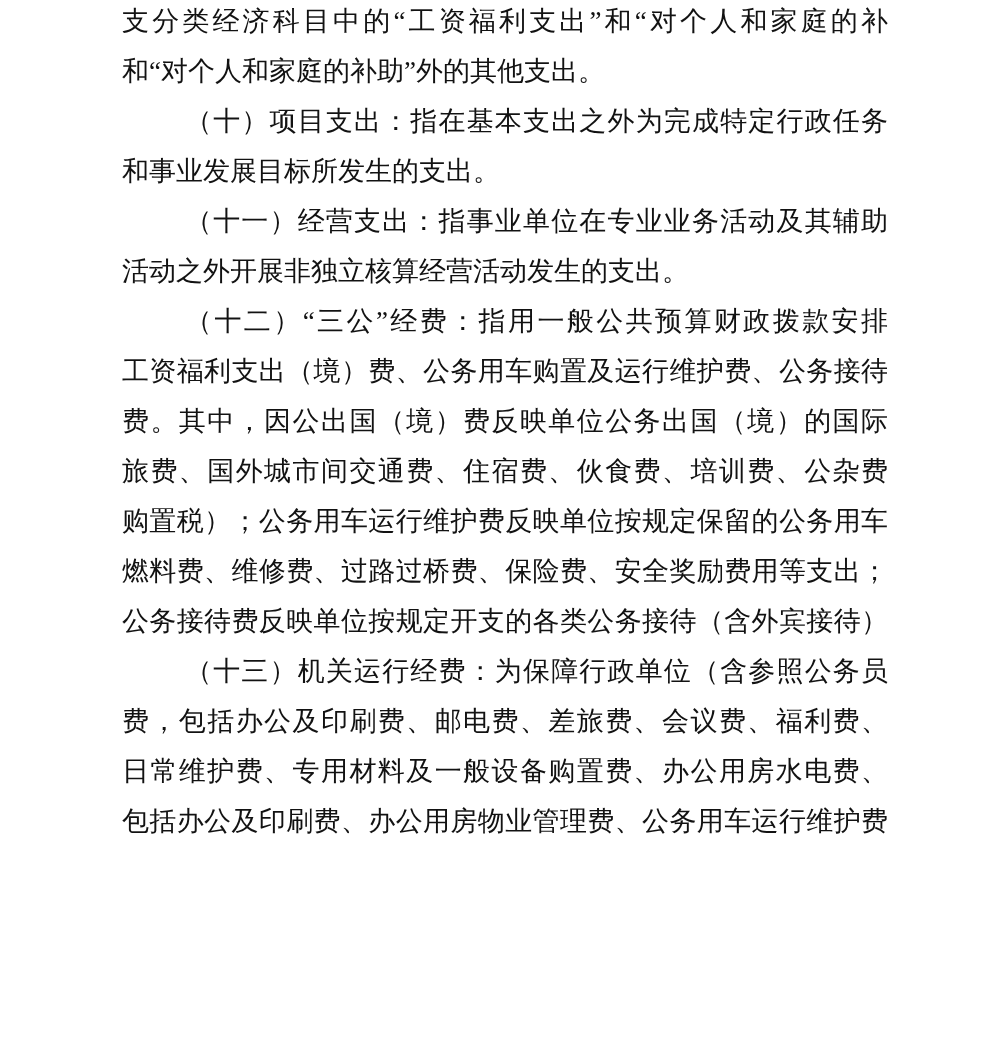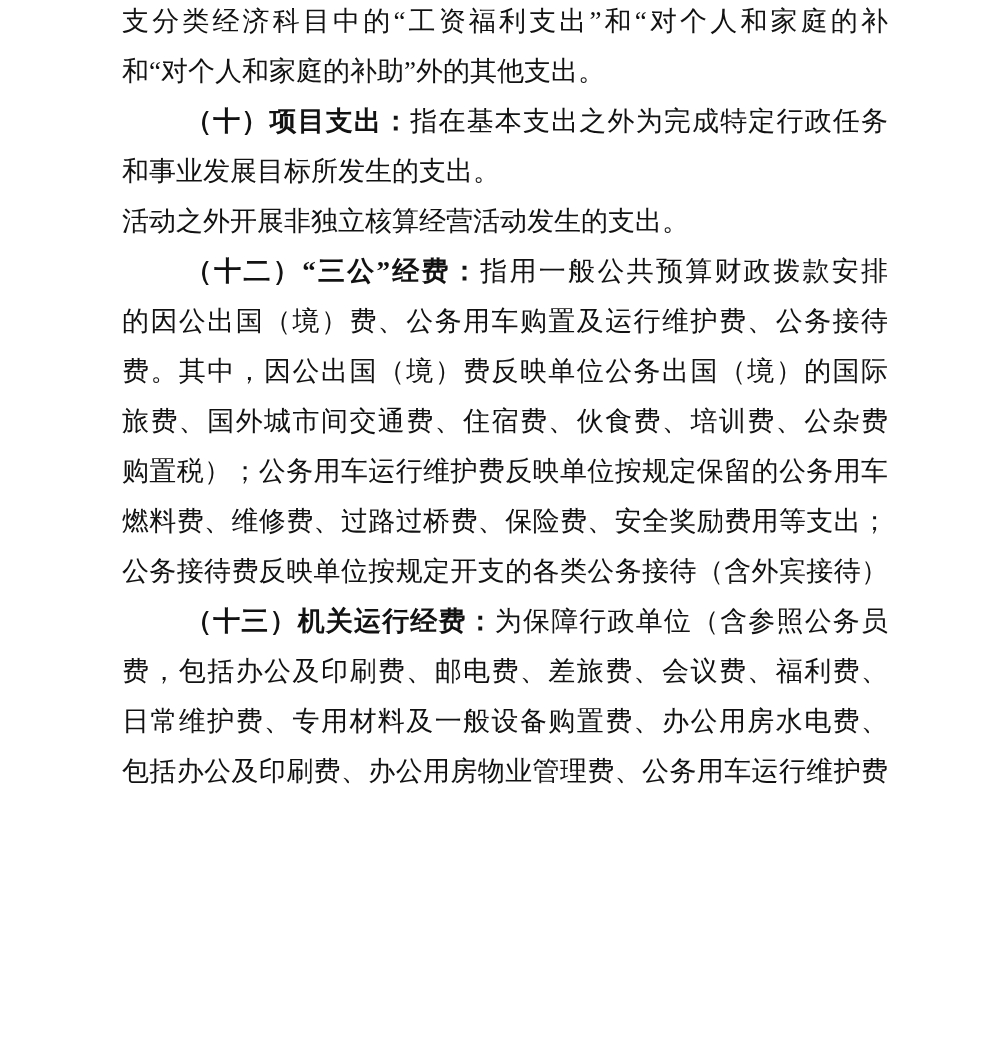--- a/index.html
+++ b/index.html
@@ -31,35 +31,36 @@
     overflow: visible;
   }
   .line.para-end {
     text-align: left;
     text-align-last: left;
   }
   .line.indent {
     padding-left: 63px;
   }
   .line b.lead {
-    font-weight: bold;
+    font-weight: normal;
   }
 </style>
 </head>
 <body>
 
 <div class="page">
   <div class="text-block" id="text-block" style="color: rgb(18, 18, 18);">
       <div class="line"><span>支分类经济科目中的“工资福利支出”和“对个人和家庭的补</span></div>
       <div class="line para-end"><span>和“对个人和家庭的补助”外的其他支出。</span></div>
       <div class="line indent"><b class="lead">（十）项目支出：</b><span>指在基本支出之外为完成特定行政任务</span></div>
       <div class="line para-end"><span>和事业发展目标所发生的支出。</span></div>
+      <div class="line indent"><b class="lead">（十一）经营支出：</b><span>指事业单位在专业业务活动及其辅助</span></div>
       <div class="line para-end"><span>活动之外开展非独立核算经营活动发生的支出。</span></div>
       <div class="line indent"><b class="lead">（十二）“三公”经费：</b><span>指用一般公共预算财政拨款安排</span></div>
-      <div class="line"><span>的因公出国（境）费、公务用车购置及运行维护费、公务接待</span></div>
+      <div class="line"><span>工资福利支出（境）费、公务用车购置及运行维护费、公务接待</span></div>
       <div class="line"><span>费。其中，因公出国（境）费反映单位公务出国（境）的国际</span></div>
       <div class="line"><span>旅费、国外城市间交通费、住宿费、伙食费、培训费、公杂费</span></div>
       <div class="line"><span>购置税）；公务用车运行维护费反映单位按规定保留的公务用车</span></div>
       <div class="line"><span>燃料费、维修费、过路过桥费、保险费、安全奖励费用等支出；</span></div>
       <div class="line"><span>公务接待费反映单位按规定开支的各类公务接待（含外宾接待）</span></div>
       <div class="line indent"><b class="lead">（十三）机关运行经费：</b><span>为保障行政单位（含参照公务员</span></div>
       <div class="line"><span>费，包括办公及印刷费、邮电费、差旅费、会议费、福利费、</span></div>
       <div class="line"><span>日常维护费、专用材料及一般设备购置费、办公用房水电费、</span></div>
       <div class="line"><span>包括办公及印刷费、办公用房物业管理费、公务用车运行维护费</span></div>
     </div>

